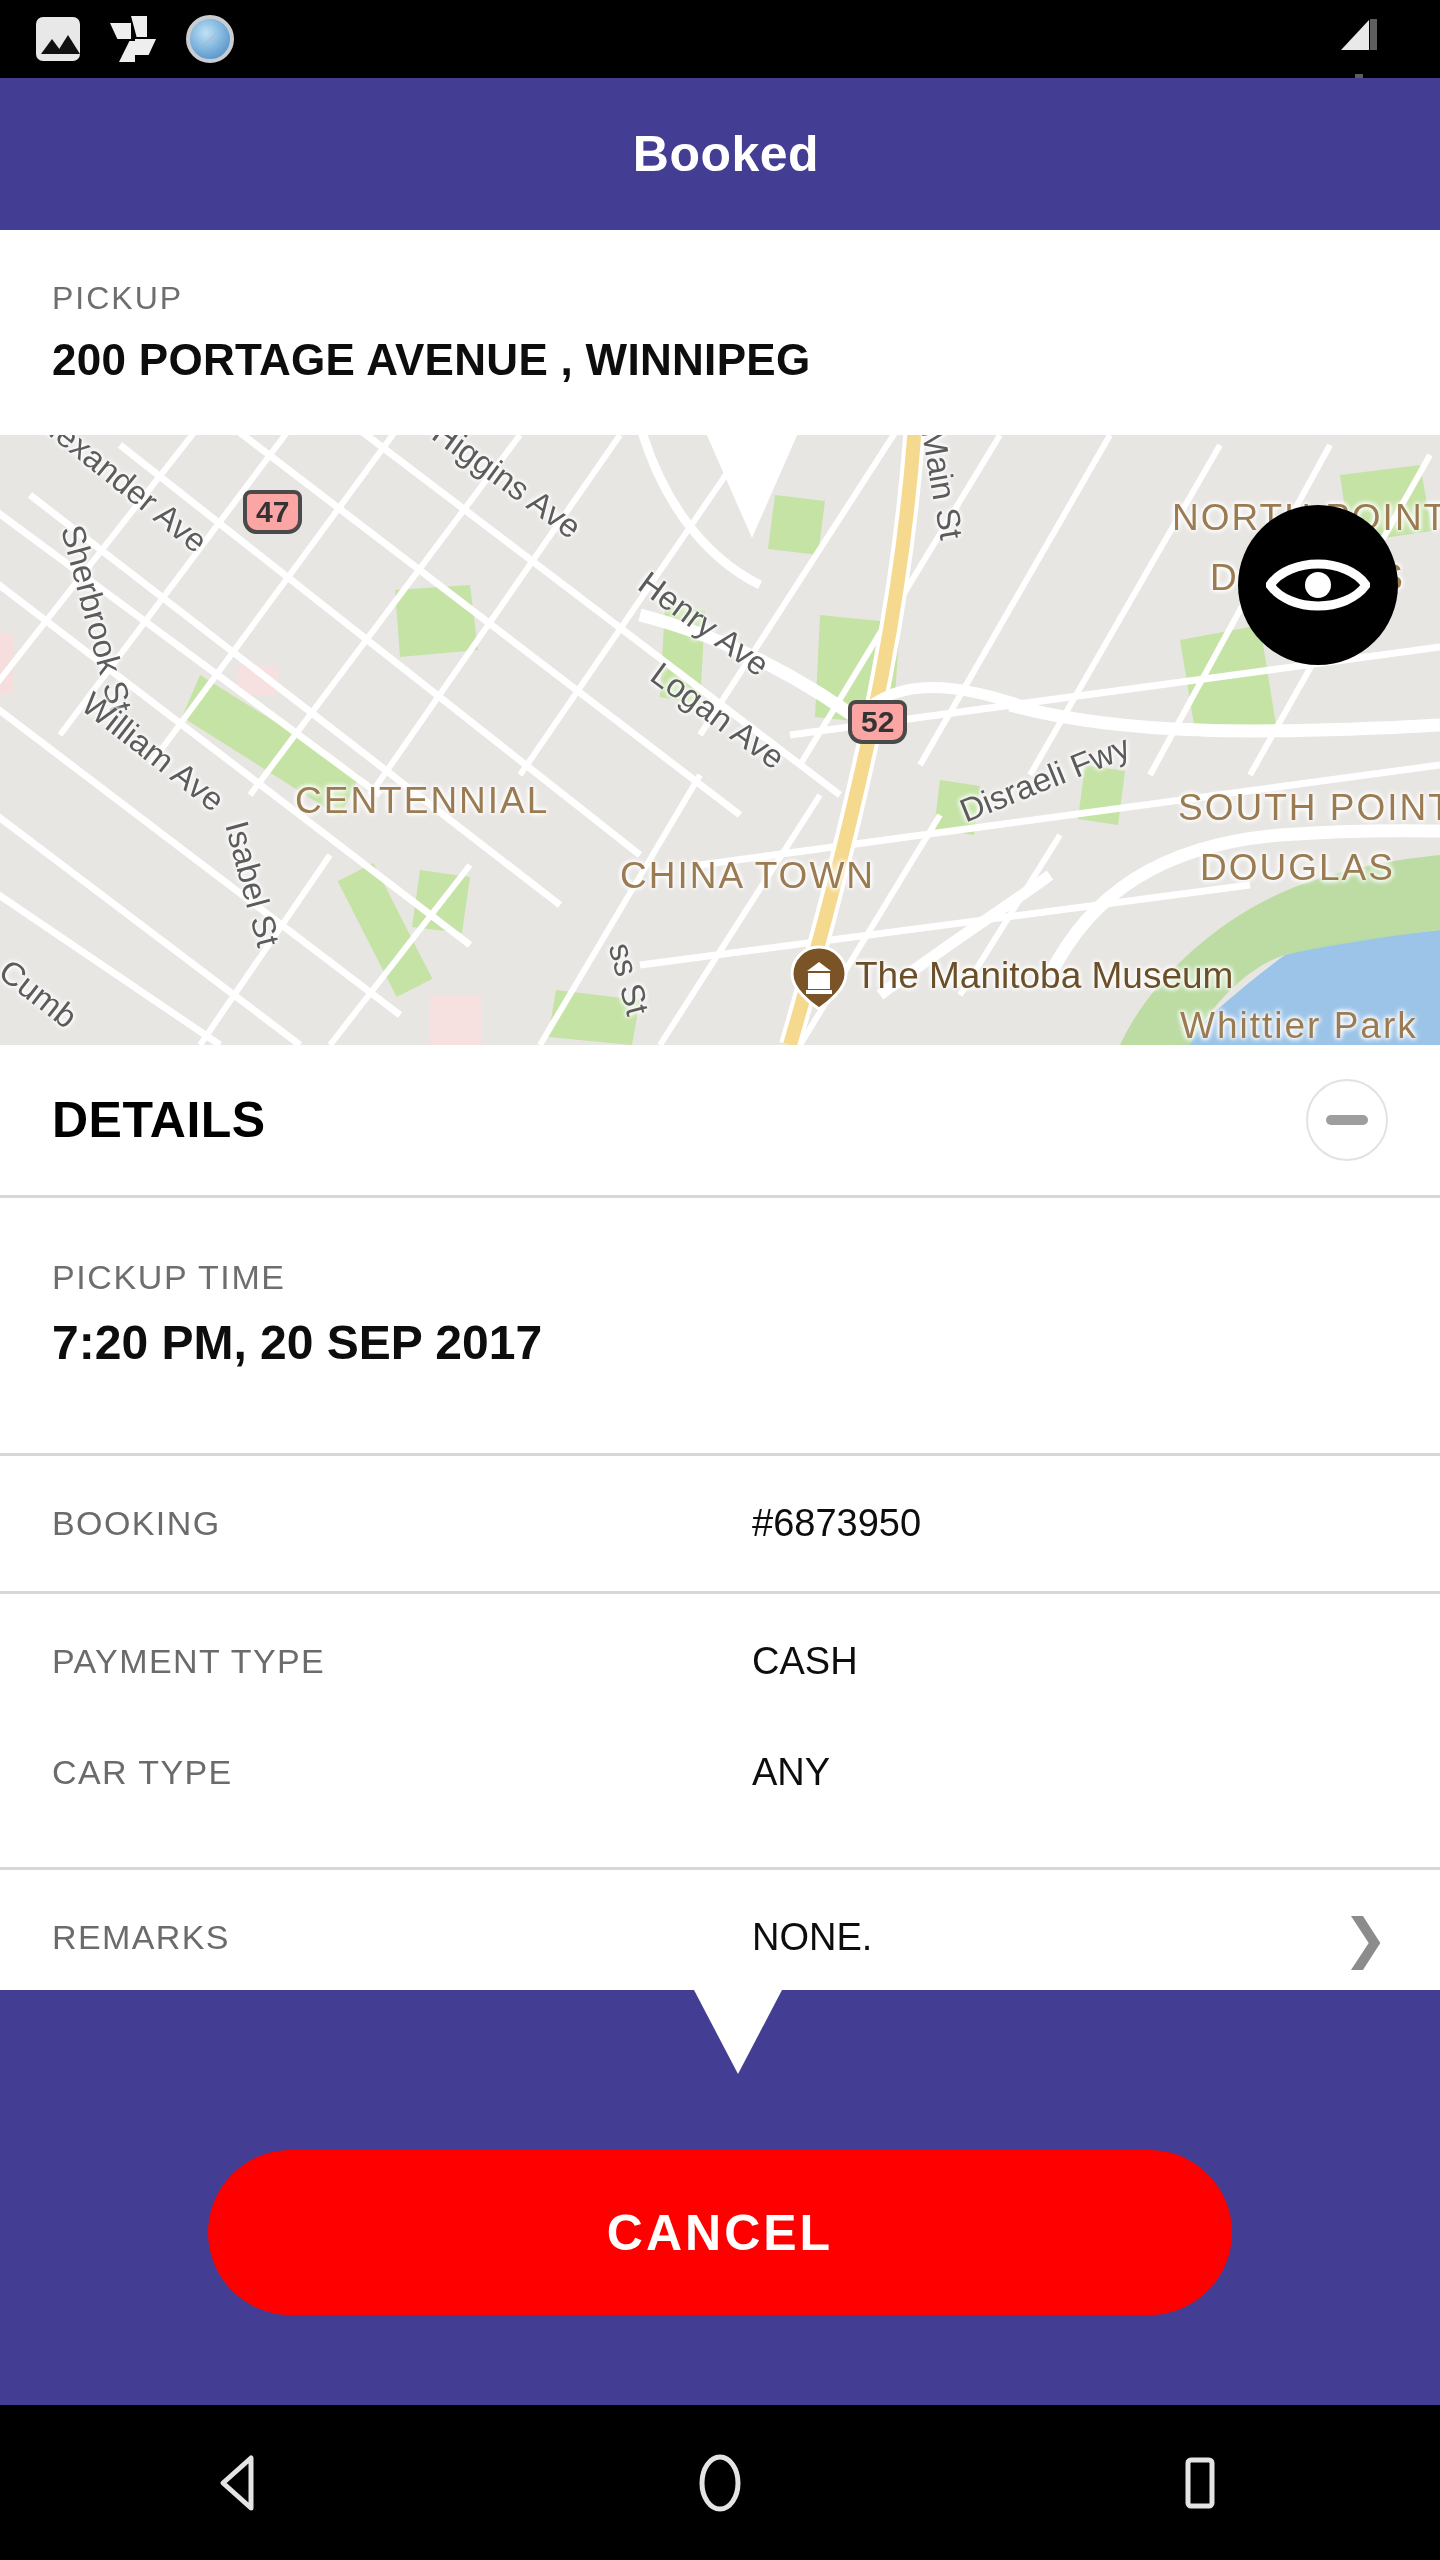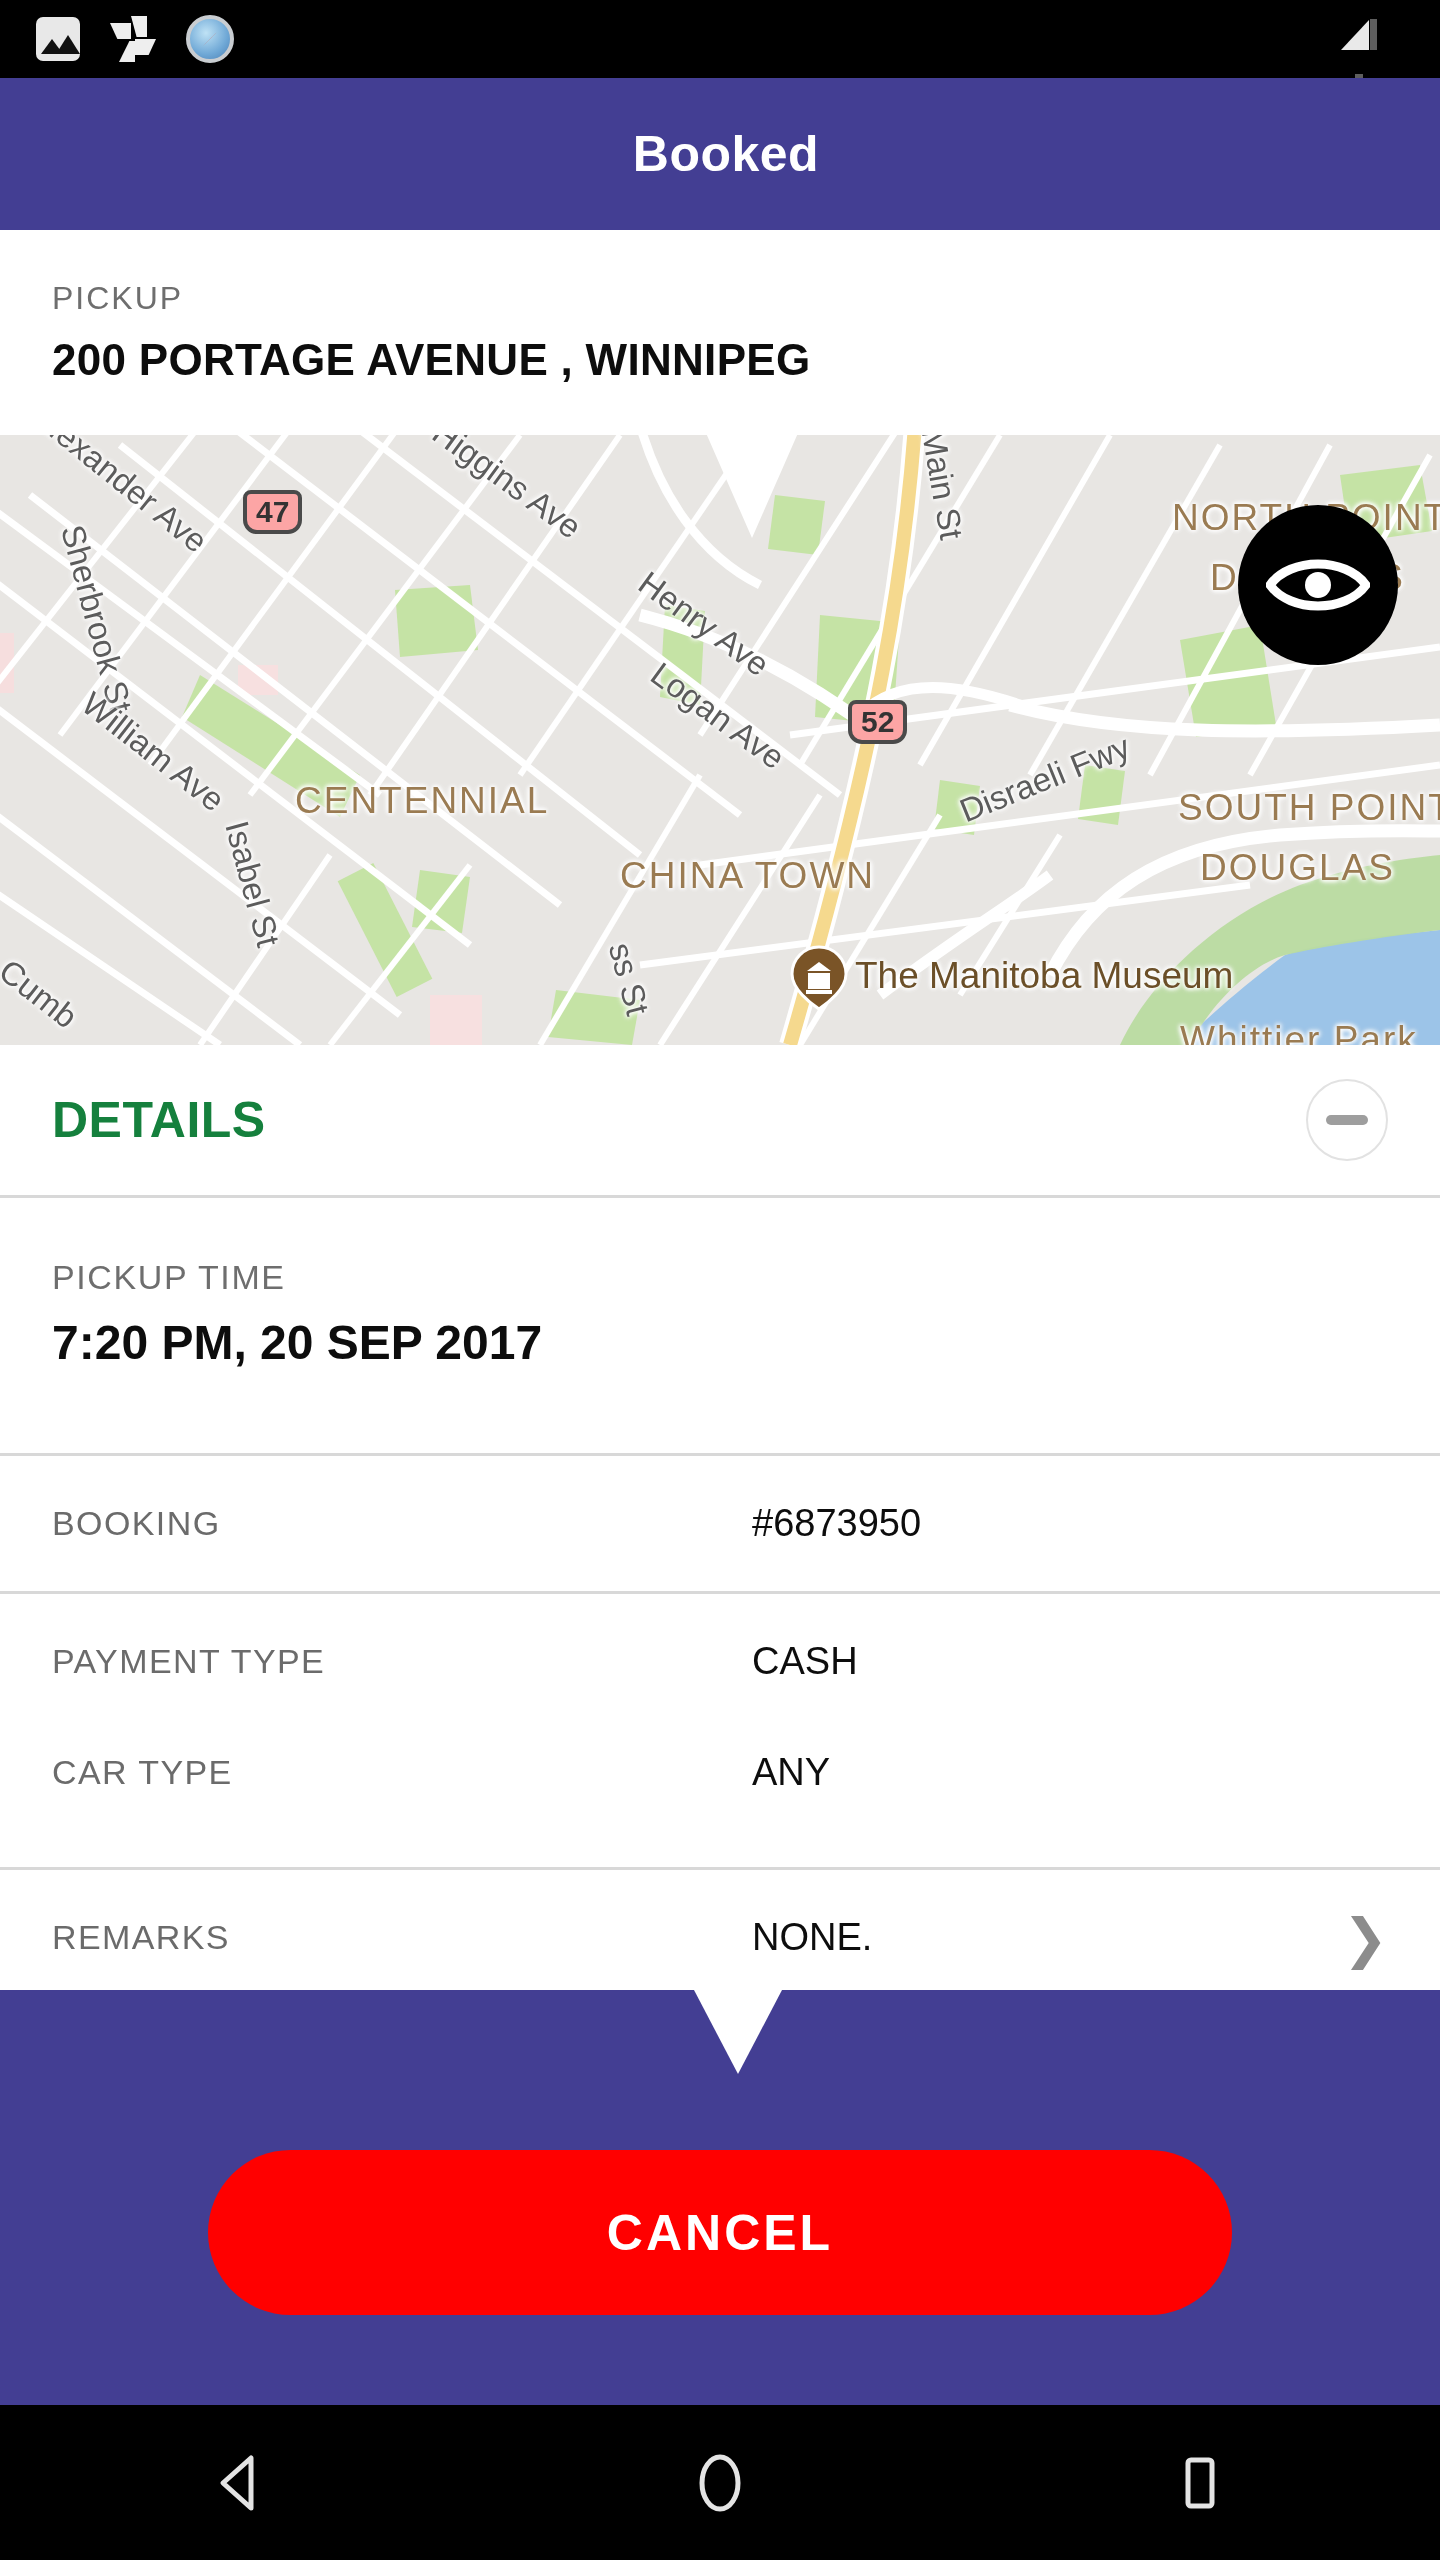--- a/index.html
+++ b/index.html
@@ -69,21 +69,21 @@
     font-weight:bold; line-height:1.05; }
   .map-notch { position:absolute; top:-2px; left:706px; width:0; height:0;
     border-left:46px solid transparent; border-right:46px solid transparent;
     border-top:105px solid #ffffff; }
   .eye-btn { position:absolute; top:505px; right:42px; width:160px; height:160px;
     border-radius:50%; background:#000; display:flex; align-items:center; justify-content:center; }
 
   
   .details-head { position:absolute; top:1045px; left:0; width:1440px; height:150px;
     background:#fff; display:flex; align-items:center; padding:0 52px; }
-  .details-title { font-size:50px; font-weight:bold; color:#15803d; letter-spacing:.5px; }
+  .details-title { font-size:50px; font-weight:bold; color:#000000; letter-spacing:.5px; }
   .collapse-btn { margin-left:auto; width:82px; height:82px; border-radius:50%;
     border:2px solid #e2e2e2; background:#fff; display:flex; align-items:center; justify-content:center; }
   .collapse-btn span { display:block; width:42px; height:10px; border-radius:5px; background:#9e9e9e; }
 
   .rule { position:absolute; left:0; width:1440px; height:3px; background:#d8d8d8; }
 
   .row-time { position:absolute; top:1198px; left:0; width:1440px; height:255px;
     background:#fff; padding:60px 0 0 52px; }
   .rt-label { font-size:34px; color:#6e6e6e; letter-spacing:1.6px; }
   .rt-value { font-size:48px; color:#0d0d0d; font-weight:bold; margin-top:18px; }
@@ -245,21 +245,21 @@
 
     <span class="shield" style="left:243px; top:55px;">47</span>
     <span class="shield" style="left:848px; top:265px;">52</span>
 
     <span class="map-lbl lbl-area" style="left:295px; top:345px;">CENTENNIAL</span>
     <span class="map-lbl lbl-area" style="left:620px; top:420px;">CHINA TOWN</span>
     <span class="map-lbl lbl-area" style="left:1172px; top:62px;">NORTH POINT</span>
     <span class="map-lbl lbl-area" style="left:1210px; top:122px;">DOUGLAS</span>
     <span class="map-lbl lbl-area" style="left:1178px; top:352px;">SOUTH POINT</span>
     <span class="map-lbl lbl-area" style="left:1200px; top:412px;">DOUGLAS</span>
-    <span class="map-lbl lbl-area" style="left:1180px; top:584px;">Whittier Park</span>
+    <span class="map-lbl lbl-area" style="left:1180px; top:570px;">Whittier Park</span>
 
     <span class="map-lbl lbl-poi" style="left:855px; top:520px;">The Manitoba Museum</span>
     <svg style="position:absolute; left:790px; top:510px; width:58px; height:66px;" viewBox="0 0 58 66">
       <path d="M29 2 C44 2 56 14 56 29 C56 44 38 58 29 64 C20 58 2 44 2 29 C2 14 14 2 29 2 Z" fill="#7a5427" stroke="#fff" stroke-width="3"></path>
       <path d="M17 26 L29 17 L41 26 Z" fill="#fff"></path>
       <rect x="18" y="28" width="22" height="16" fill="#fff"></rect>
       <rect x="16" y="45" width="26" height="4" fill="#fff"></rect>
     </svg>
   </div>
 

